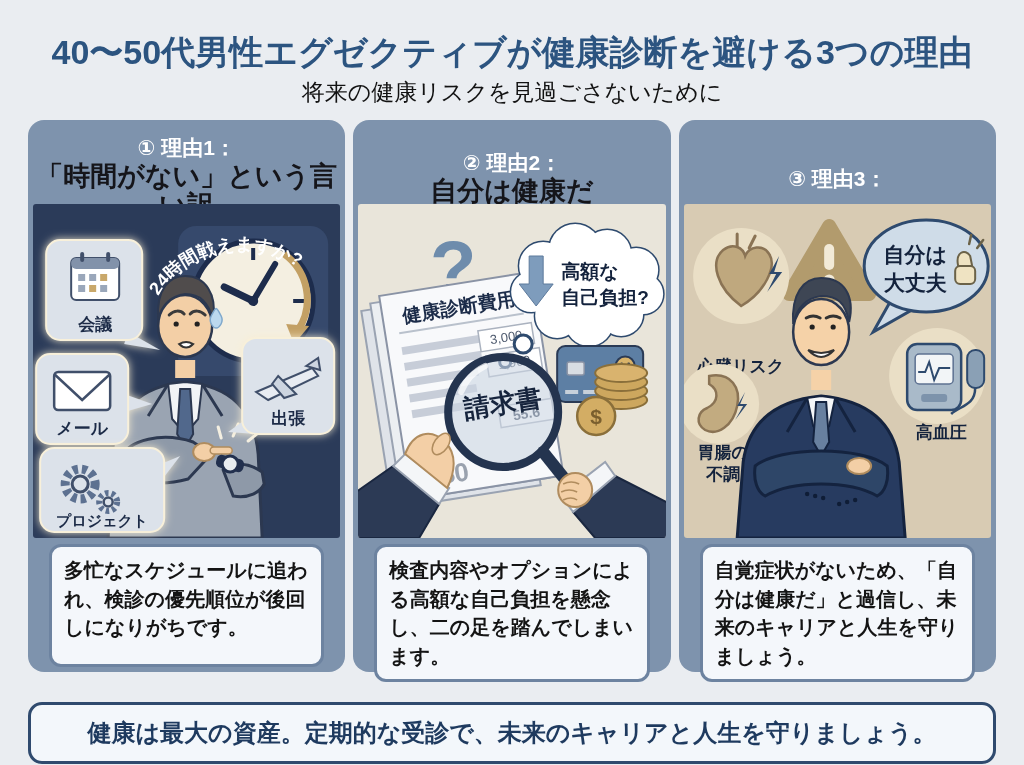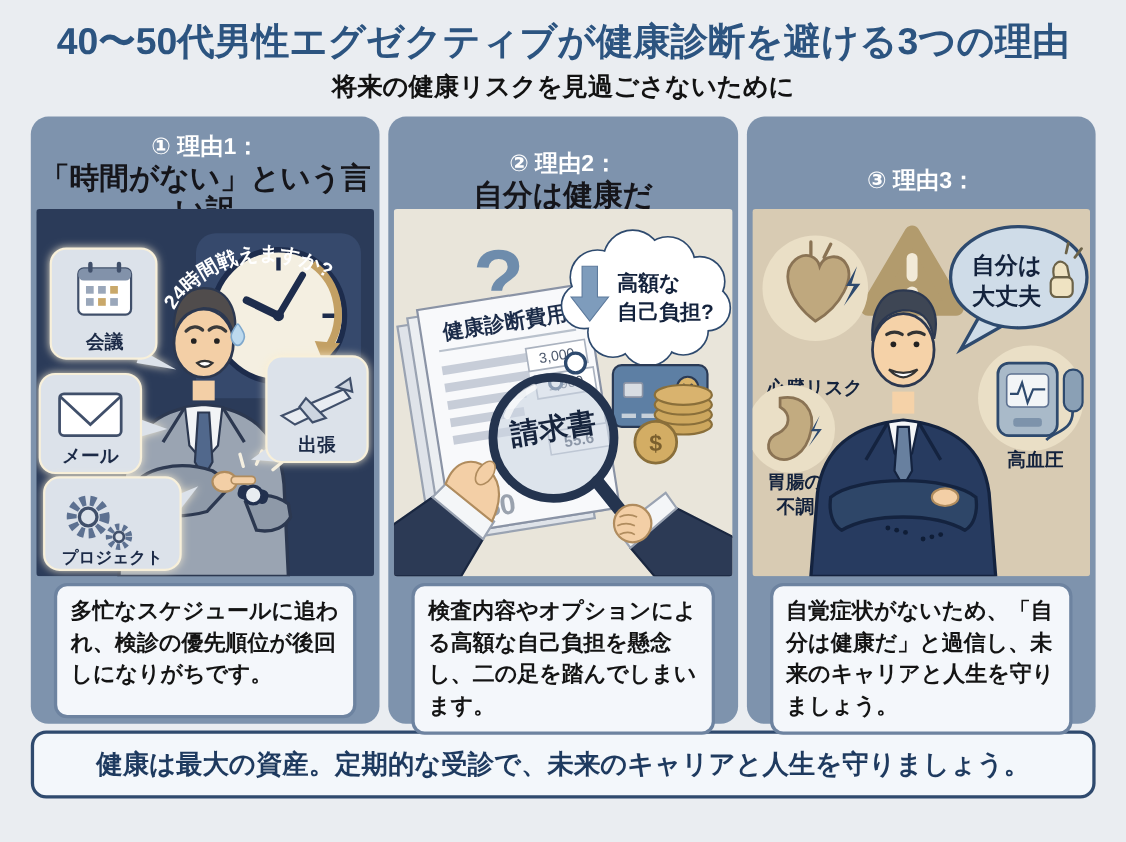--- a/index.html
+++ b/index.html
@@ -3,26 +3,26 @@
 <meta charset="utf-8">
 <style>
   html,body{margin:0;padding:0;}
   body{
     width:1024px;height:765px;overflow:hidden;
     background:#eaedf1;
     font-family:"Liberation Sans","DejaVu Sans",sans-serif;
   }
   .wrap{box-sizing:border-box;width:1024px;height:765px;padding:18px 28px 0;}
   .page-title{
-    margin:0 0 6px;text-align:center;
+    margin:14px 0 6px;text-align:center;
     font-size:34px;font-weight:bold;color:#2c5480;line-height:1.2;
   }
   .page-subtitle{
     margin:0 0 14px;text-align:center;
-    font-size:23px;font-weight:bold;color:#121212;line-height:1.2;
+    font-size:23px;font-weight:normal;color:#121212;line-height:1.2;
   }
   .cards{display:flex;gap:8px;height:552px;}
   .card{
     flex:1;display:flex;flex-direction:column;
     background:#7e93ad;border-radius:16px;min-width:0;
   }
   .card-header{
     height:84px;flex:0 0 84px;display:flex;flex-direction:column;
     align-items:center;justify-content:center;gap:3px;text-align:center;
   }
@@ -31,21 +31,21 @@
   .art-wrap{margin:0 5px;flex:0 0 334px;height:334px;border-radius:3px;overflow:hidden;}
   .art-wrap svg{display:block;width:100%;height:100%;}
   svg text{font-family:"Liberation Sans","DejaVu Sans",sans-serif;}
   .desc{
     margin:6px 21px 5px;flex:1;
     background:#f4f7fb;border:3px solid #6d83a0;border-radius:12px;
     padding:9px 12px;box-sizing:border-box;
     font-size:20px;font-weight:bold;color:#141414;line-height:1.42;
   }
   .footer{
-    margin-top:6px;height:56px;
+    margin-top:30px;height:56px;
     background:#f3f7fb;border:3px solid #2f4a6e;border-radius:14px;
     display:flex;align-items:center;justify-content:center;
     font-size:24px;font-weight:bold;color:#1e3a5f;
   }
 </style>
 </head>
 <body>
 
 <div class="wrap">
   <h1 class="page-title">40〜50代男性エグゼクティブが健康診断を避ける3つの理由</h1>

